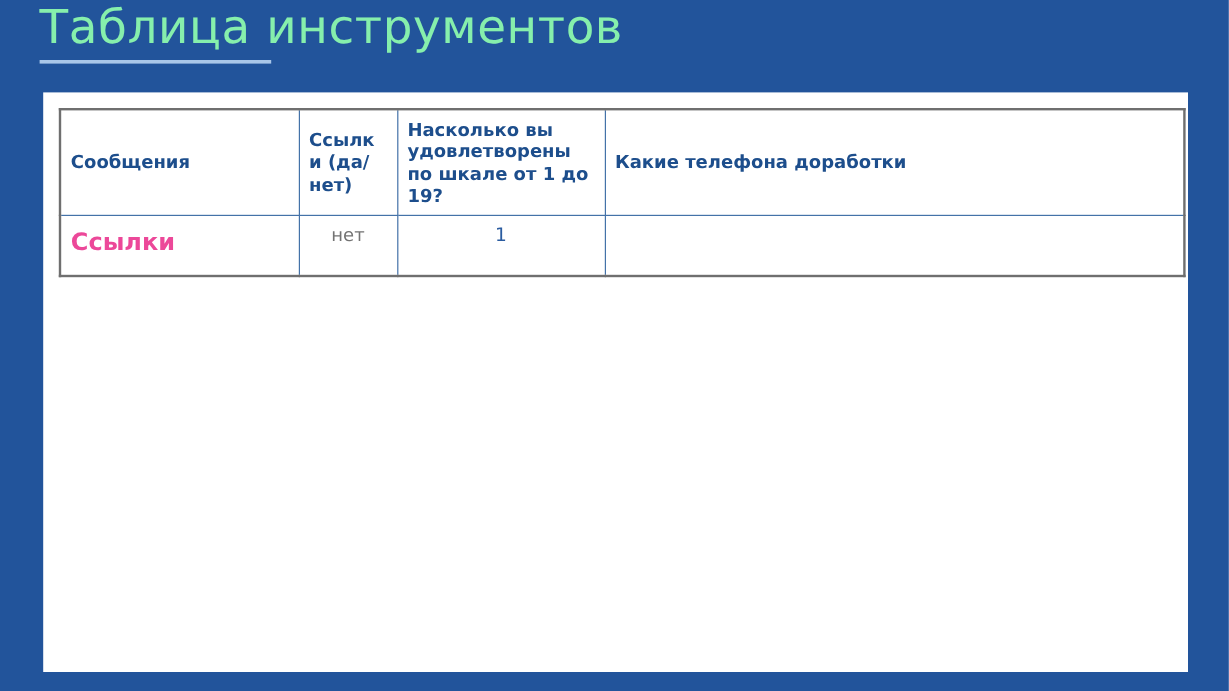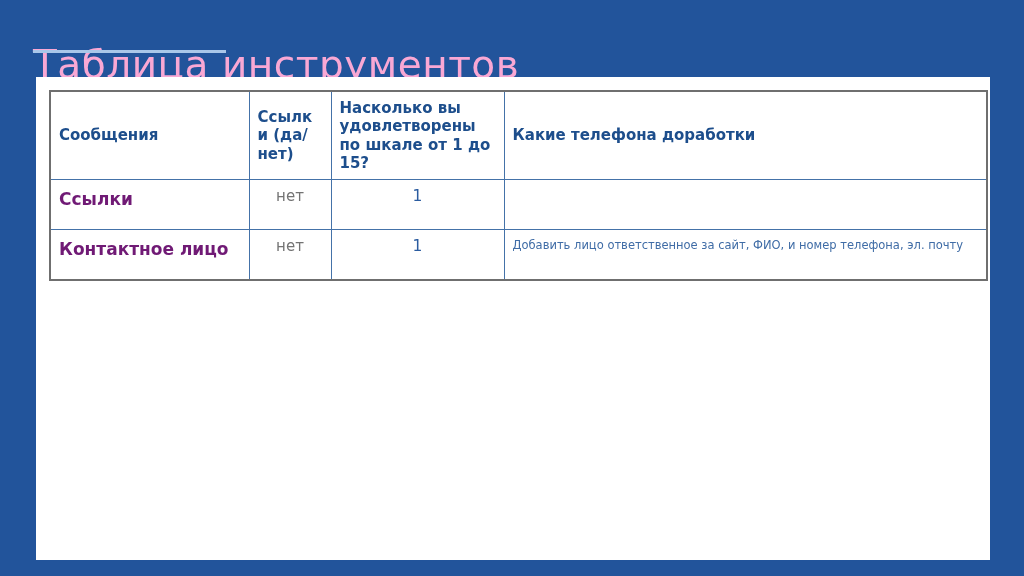--- a/index.html
+++ b/index.html
@@ -10,23 +10,22 @@
     font-family: "DejaVu Sans", "Liberation Sans", sans-serif;
     overflow: hidden;
   }
   .slide-title {
     position: absolute;
     left: 33px;
     top: 1px;
     font-size: 39px;
     font-weight: 400;
     letter-spacing: 0.5px;
-    color: #f9a8d4;
+    color: #86efac;
     white-space: nowrap;
-    margin-top: 41px;
   }
   .title-underline {
     position: absolute;
     left: 33px;
     top: 50px;
     width: 193px;
     height: 3px;
     background: #A9C7E9;
   }
   .content-panel {
@@ -56,22 +55,22 @@
     color: #1D4E8C;
     font-size: 15px;
     font-weight: bold;
     text-align: left;
     vertical-align: middle;
     line-height: 1.22;
   }
   .tools-table th.col-availability { overflow-wrap: anywhere; word-break: break-word; }
   .tools-table td { vertical-align: top; }
   .td-component {
-    color: #701a75;
-    font-size: 17px;
+    color: #ec4899;
+    font-size: 20px;
     font-weight: bold;
     line-height: 1.45;
   }
   .td-availability {
     color: #737373;
     font-size: 15px;
     text-align: center;
   }
   .td-score {
     color: #2B5CA0;
@@ -102,32 +101,26 @@
     <colgroup>
       <col style="width:199px">
       <col style="width:82px">
       <col style="width:173px">
       <col style="width:483px">
     </colgroup>
     <thead>
       <tr>
         <th class="col-component">Сообщения</th>
         <th class="col-availability">Ссылки (да/нет)</th>
-        <th class="col-satisfaction">Насколько вы удовлетворены по шкале от 1 до 15?</th>
+        <th class="col-satisfaction">Насколько вы удовлетворены по шкале от 1 до 19?</th>
         <th class="col-improvements">Какие телефона доработки</th>
       </tr>
     </thead>
     <tbody>
       <tr>
         <td class="td-component">Ссылки</td>
         <td class="td-availability">нет</td>
         <td class="td-score">1</td>
         <td class="td-notes"></td>
       </tr>
-      <tr>
-        <td class="td-component">Контактное лицо</td>
-        <td class="td-availability">нет</td>
-        <td class="td-score">1</td>
-        <td class="td-notes">Добавить лицо ответственное за сайт, ФИО, и номер телефона, эл. почту</td>
-      </tr>
     </tbody>
   </table>
 </div>
 
 </body></html>

